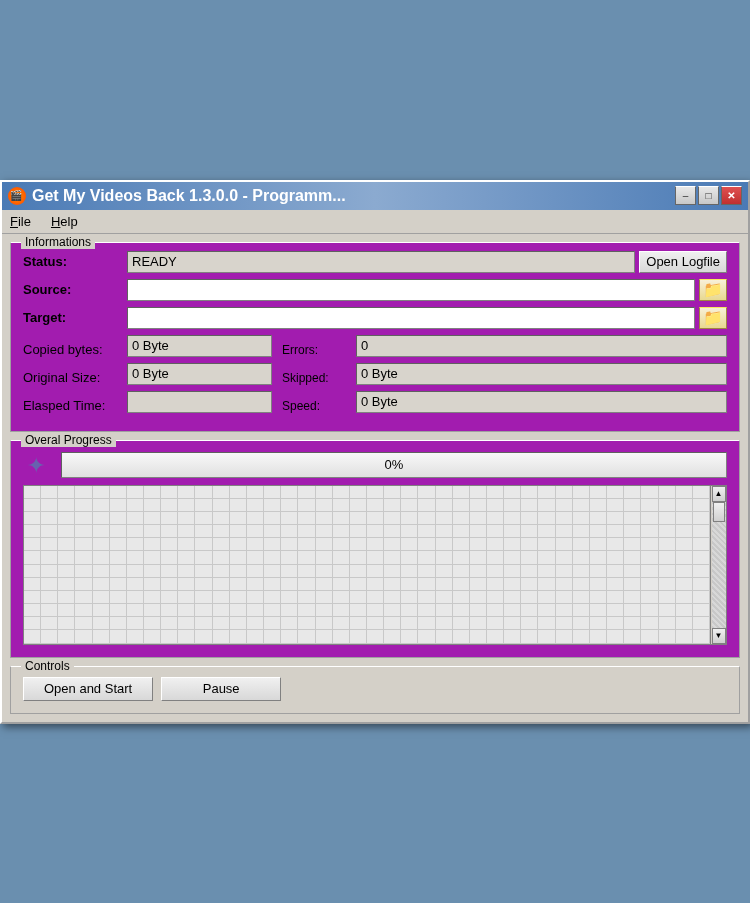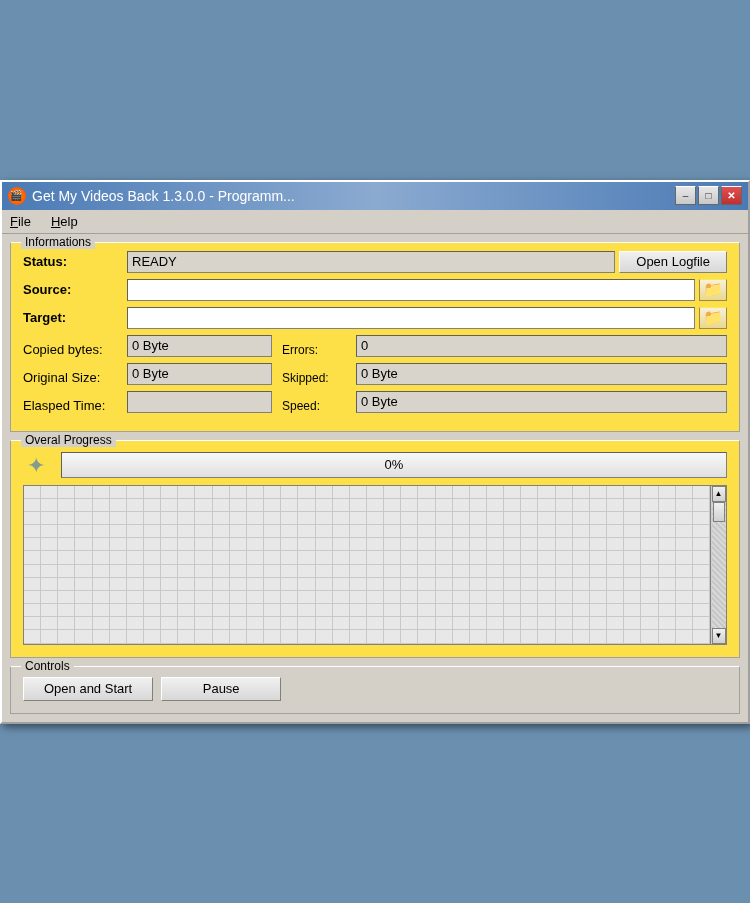--- a/index.html
+++ b/index.html
@@ -48,22 +48,22 @@
       height: 18px;
       background: radial-gradient(circle, #ff8c00, #ff4400);
       border-radius: 50%;
       display: flex;
       align-items: center;
       justify-content: center;
       font-size: 10px;
     }
 
     .title-text {
-      font-size: 14px;
-      font-weight: normal;
+      font-size: 16px;
+      font-weight: bold;
       color: white;
     }
 
     .title-controls {
       display: flex;
       gap: 2px;
     }
 
     .title-btn {
       width: 21px;
@@ -101,21 +101,21 @@
     }
 
     .window-body {
       padding: 8px;
       background: #d4d0c8;
     }
 
     .group-box {
       border: 1px solid #a0a0a0;
       border-top: 1px solid #ffffff;
-      background: #fde047;
+      background: #a21caf;
       margin-bottom: 8px;
       padding: 8px 12px 12px 12px;
       position: relative;
     }
 
     .group-label {
       position: absolute;
       top: -8px;
       left: 10px;
       background: #d4d0c8;
@@ -162,21 +162,21 @@
       justify-content: center;
       font-size: 16px;
     }
 
     .open-logfile-btn {
       height: 22px;
       background: linear-gradient(to bottom, #f0f0f0, #d8d8d8);
       border: 1px solid #808080;
       border-top: 1px solid #ffffff;
       border-left: 1px solid #ffffff;
-      padding: 2px 16px;
+      padding: 2px 6px;
       font-size: 13px;
       cursor: pointer;
       white-space: nowrap;
     }
 
     .stats-row {
       display: flex;
       align-items: flex-end;
       margin-bottom: 6px;
       gap: 4px;

